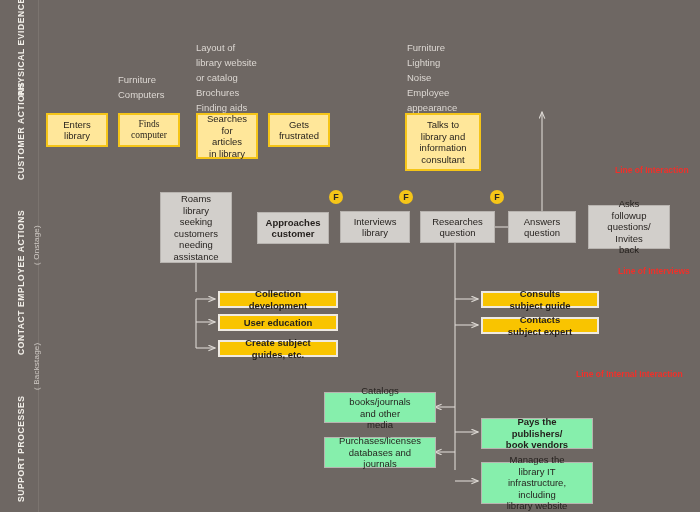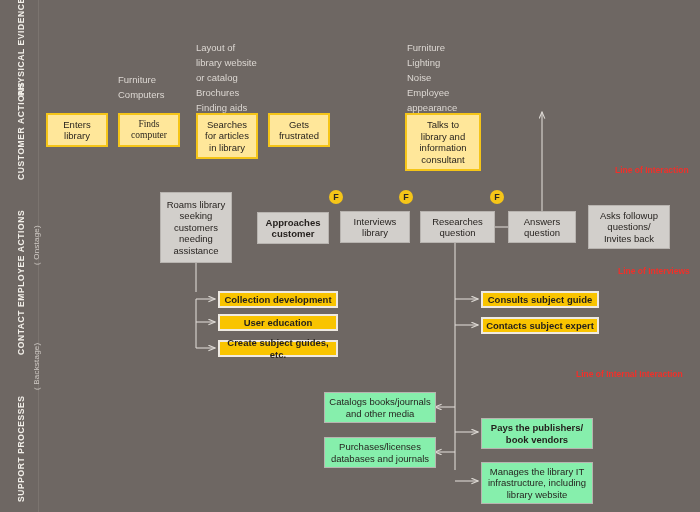--- a/index.html
+++ b/index.html
@@ -48,21 +48,21 @@
   
   .box {
     position: absolute;
     display: flex;
     align-items: center;
     justify-content: center;
     text-align: center;
     font-size: 9.5px;
     line-height: 11.5px;
     color: #231f1c;
-    padding: 2px 3px;
+    padding: 2px 21px;
   }
   .box-customer {
     background: #ffe79a;
     border: 2.5px solid #f5c518;
   }
   .box-onstage {
     background: #d2cfcb;
     border: 1px solid #b8b4b0;
   }
   .box-backstage {

